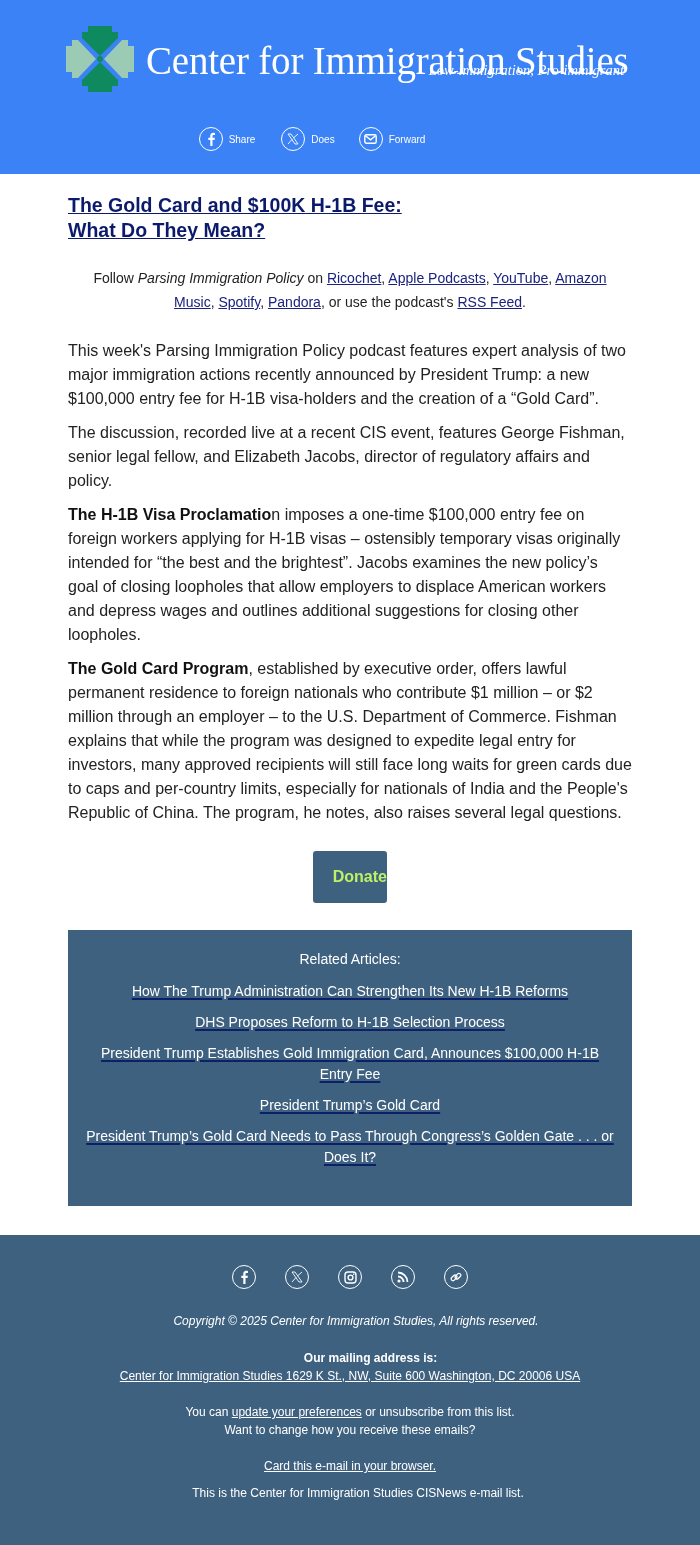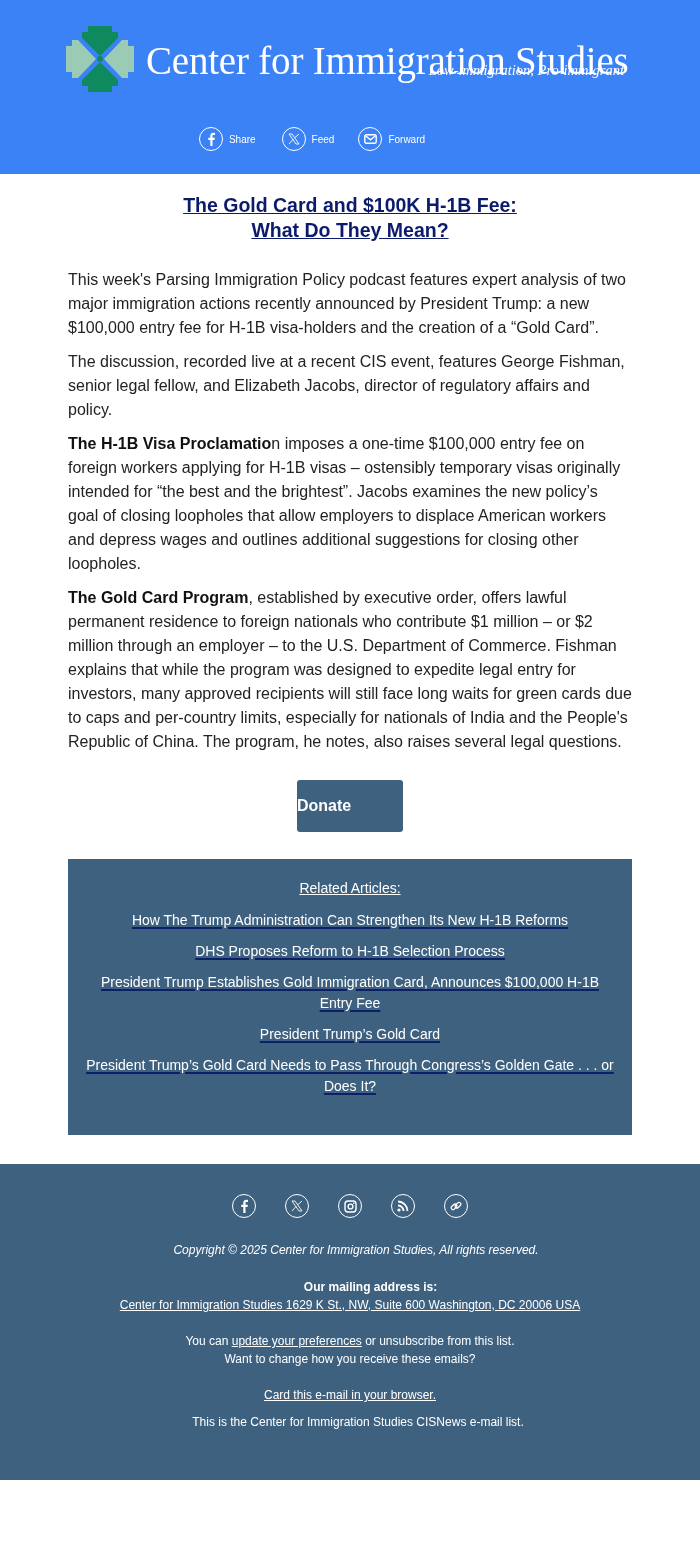--- a/index.html
+++ b/index.html
@@ -11,34 +11,34 @@
     .logo-mark { position: absolute; left: 0; top: 0; width: 68px; height: 66px; }
     .logo-title { position: absolute; left: 80px; top: 12px; font-family: "Liberation Serif", serif; font-size: 39px; color: #ffffff; white-space: nowrap; letter-spacing: -0.2px; }
     .logo-tag { position: absolute; right: 12px; top: 36px; font-family: "Liberation Serif", serif; font-style: italic; font-size: 14.5px; color: #ffffff; white-space: nowrap; }
 
     .share-bar { position: absolute; top: 127px; left: 0; width: 624px; display: flex; justify-content: center; gap: 24px; }
     .share-item { display: flex; align-items: center; color: #ffffff; font-size: 10px; text-decoration: none; cursor: pointer; }
     .share-item .circ { width: 24px; height: 24px; border: 1.6px solid #ffffff; border-radius: 50%; display: flex; align-items: center; justify-content: center; margin-right: 6px; }
     .share-item.s1 { margin-right: 2px; }
 
     .content { padding: 0 68px; }
-    .title-block { text-align: center; padding-top: 19px; }
+    .title-block { text-align: left; padding-top: 19px; }
     .title-link { font-size: 19.5px; font-weight: bold; color: #0c1a6b; text-decoration: underline; line-height: 25px; display: inline-block; }
     .follow { text-align: center; font-size: 14px; color: #222; line-height: 24px; margin-top: 23px; padding: 0 20px; }
     .follow a { color: #1a237e; text-decoration: underline; }
 
     .body-text { margin-top: 25px; }
     .body-text p { font-size: 16px; line-height: 24px; color: #222222; margin-bottom: 10px; }
     .body-text b { color: #111; }
 
     .donate-wrap { text-align: center; margin-top: 26px; }
-    .donate-btn { display: inline-block; background: #3e6180; color: #ffffff; font-weight: bold; font-size: 16px; width: 106px; height: 52px; line-height: 52px; border-radius: 3px; text-align: left; text-decoration: none; cursor: pointer; }
+    .donate-btn { display: inline-block; background: #3e6180; color: #bef264; font-weight: bold; font-size: 16px; width: 74px; height: 52px; line-height: 52px; border-radius: 3px; text-align: right; text-decoration: none; cursor: pointer; }
 
     .related { background: #3e6180; margin-top: 27px; padding: 20px 14px 28px; text-align: center; }
-    .related-heading { color: #ffffff; font-size: 14px; line-height: 18px; margin-bottom: 13px; text-decoration: underline; }
+    .related-heading { color: #ffffff; font-size: 14px; line-height: 18px; margin-bottom: 13px; }
     .related a { display: inline-block; color: #ffffff; font-size: 14px; line-height: 21px; text-decoration: underline; text-decoration-color: #0d1f66; text-decoration-thickness: 2px; text-underline-offset: 2px; margin-bottom: 10px; }
     .related a.wide { max-width: 520px; }
 
     .gap { height: 29px; }
 
     .footer { background: #3e6180; color: #ffffff; text-align: center; padding: 30px 0 30px; height: 316px; }
     .social { display: flex; justify-content: center; gap: 29px; }
     .social .circ { width: 24px; height: 24px; border: 1.6px solid #ffffff; border-radius: 50%; display: flex; align-items: center; justify-content: center; cursor: pointer; }
     .copyright { font-style: italic; font-size: 12px; margin-top: 25px; padding-left: 12px; }
     .addr-h { font-weight: bold; font-size: 12px; margin-top: 21px; line-height: 18px; padding-left: 41px; }
@@ -77,21 +77,21 @@
       </span>
       <span>Share</span>
     </a>
     <a class="share-item">
       <span class="circ">
         <svg width="12" height="12" viewBox="0 0 12 12">
             <path d="M1 1h3l7 10H8z" fill="none" stroke="#fff" stroke-width="0.9"></path>
             <path d="M1 11L5.2 6.3M6.8 4.7L11 1" stroke="#fff" stroke-width="0.9"></path>
           </svg>
       </span>
-      <span>Feed</span>
+      <span>Does</span>
     </a>
     <a class="share-item">
       <span class="circ">
         <svg width="13" height="10" viewBox="0 0 13 10">
             <rect x="0.8" y="0.8" width="11.4" height="8.4" rx="1.5" fill="none" stroke="#fff" stroke-width="1.4"></rect>
             <path d="M1.5 1.8l5 4 5-4" fill="none" stroke="#fff" stroke-width="1.4"></path>
           </svg>
       </span>
       <span>Forward</span>
     </a>
@@ -99,20 +99,23 @@
 </div>
 
 <div class="content">
   <div class="title-block">
     <a class="title-link">
       <span>The Gold Card and $100K H-1B Fee:</span><br>
       <span>What Do They Mean?</span>
     </a>
   </div>
 
+  <div class="follow">
+    <span>Follow </span><i>Parsing Immigration Policy</i><span> on </span><a>Ricochet</a>, <a>Apple Podcasts</a>, <a>YouTube</a>, <a>Amazon Music</a>, <a>Spotify</a>, <a>Pandora</a><span>, or use the podcast's </span><a>RSS Feed</a><span>.</span>
+  </div>
 
   <div class="body-text">
     <p><span>This week's Parsing Immigration Policy podcast features expert analysis of two major immigration actions recently announced by President Trump: a new $100,000 entry fee for H-1B visa-holders and the creation of a “Gold Card”.</span></p>
     <p><span>The discussion, recorded live at a recent CIS event, features George Fishman, senior legal fellow, and Elizabeth Jacobs, director of regulatory affairs and policy.</span></p>
     <p><b>The H-1B Visa Proclamatio</b><span>n imposes a one-time $100,000 entry fee on foreign workers applying for H-1B visas – ostensibly temporary visas originally intended for “the best and the brightest”. Jacobs examines the new policy’s goal of closing loopholes that allow employers to displace American workers and depress wages and outlines additional suggestions for closing other loopholes.</span></p>
     <p><b>The Gold Card Program</b><span>, established by executive order, offers lawful permanent residence to foreign nationals who contribute $1 million – or $2 million through an employer – to the U.S. Department of Commerce. Fishman explains that while the program was designed to expedite legal entry for investors, many approved recipients will still face long waits for green cards due to caps and per-country limits, especially for nationals of India and the People's Republic of China. The program, he notes, also raises several legal questions.</span></p>
   </div>
 
   <div class="donate-wrap">
     <a class="donate-btn">Donate</a>

